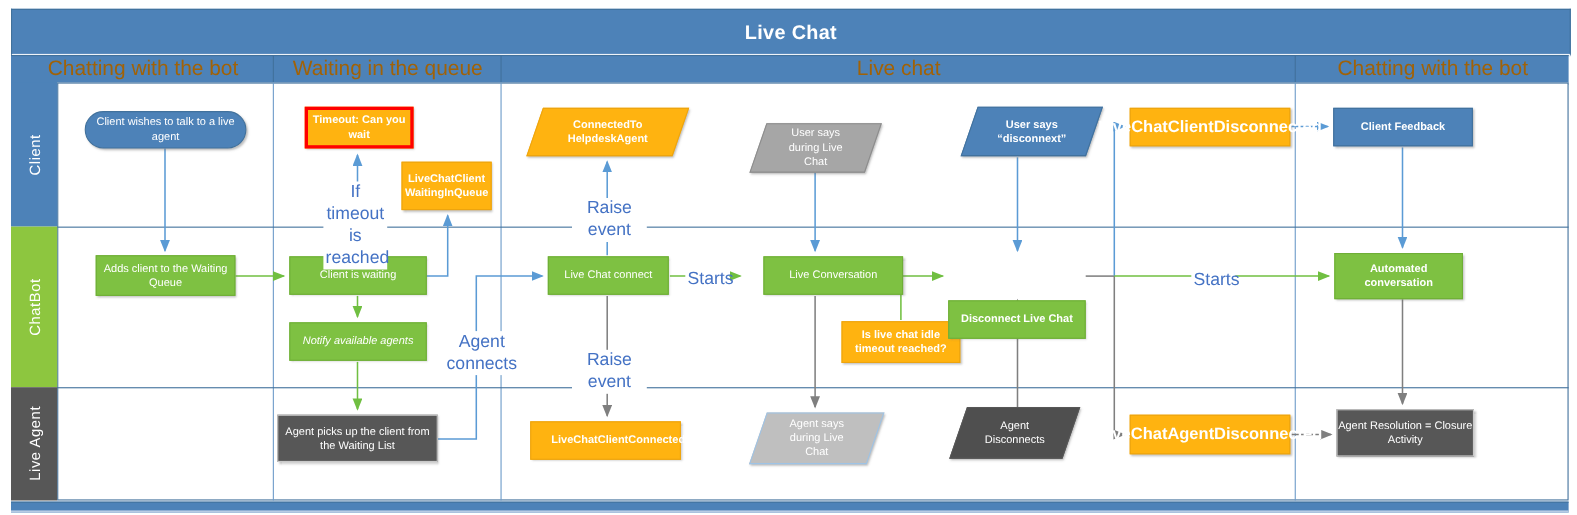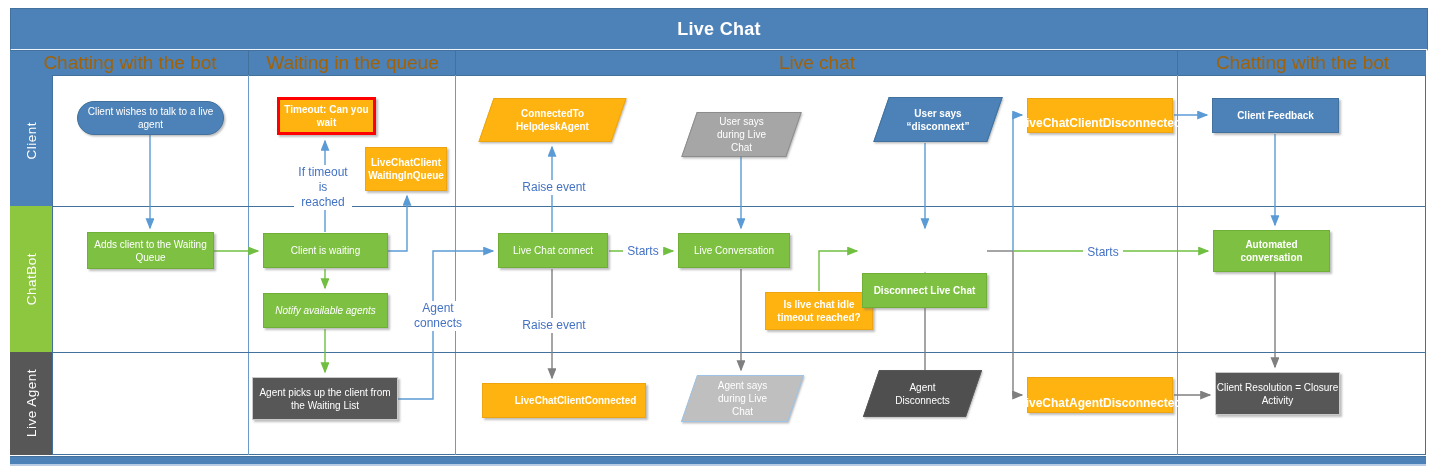--- a/index.html
+++ b/index.html
@@ -39,33 +39,33 @@
   .node{position:absolute;z-index:3;display:flex;align-items:center;justify-content:center;
         text-align:center;color:#fff;font-size:10px;line-height:1.3;box-sizing:border-box;}
   .rect{box-shadow:1.5px 1.5px 2px rgba(110,110,110,.45);}
   .green{background:var(--shape_green);border:1px solid var(--shape_green_border);}
   .blue{background:var(--shape_blue);border:1px solid var(--header_border);}
   .orange{background:var(--shape_orange);border:1px solid var(--shape_orange_border);}
   .dark{background:var(--shape_dark);border:1px solid var(--shape_dark_border);}
   .alert{border:3px solid var(--alert_red);}
   .stadium{border-radius:17px;}
   .b{font-weight:bold;}
-  .fs9{font-size:12px;align-items:flex-end;}
+  .fs9{font-size:15px;}
   .para{background:none !important;border:none !important;box-shadow:none;}
   .para::before{content:"";position:absolute;left:6px;right:6px;top:0;bottom:0;
                 transform:skewX(-19deg);box-shadow:1.5px 1.5px 2px rgba(110,110,110,.45);}
   .para.p-orange::before{background:var(--shape_orange);border:1px solid var(--shape_orange_border);}
   .para.p-gray::before{background:var(--shape_gray);border:1px solid var(--shape_gray_border);}
   .para.p-blue::before{background:var(--shape_blue);border:1px solid var(--header_border);}
   .para.p-dark::before{background:var(--shape_darkpara);border:1px solid var(--shape_dark);}
   .para.p-lightgray::before{background:var(--shape_lightgray);border:1px solid var(--shape_lightgray_border);}
   .node>span{position:relative;z-index:1;display:block;}
 
   
-  .elabel{position:absolute;z-index:4;color:var(--edge_label_blue);font-size:12px;line-height:1.25;
+  .elabel{position:absolute;z-index:4;color:var(--edge_label_blue);font-size:16px;line-height:1.25;
           background:#fff;text-align:center;padding:0 2px;}
 </style>
 </head>
 <body>
 
 <div class="canvas">
 
   <div class="title-bar">
     <span>Live Chat</span>
   </div>
@@ -169,50 +169,50 @@
     </div>
   <div class="node green rect" style="left:263px;top:233px;width:125px;height:35px;text-align:center;">
       <span>Client is waiting</span>
     </div>
   <div class="node green rect" style="left:263px;top:293px;width:125px;height:35px;font-style:italic;">
       <span>Notify available agents</span>
     </div>
   <div class="node green rect" style="left:498px;top:233px;width:110px;height:35px;">
       <span>Live Chat connect</span>
     </div>
-  <div class="node green rect" style="left:678px;top:233px;width:112px;height:35px;">
+  <div class="node green rect" style="left:694px;top:233px;width:127px;height:35px;">
       <span>Live Conversation</span>
     </div>
   <div class="node orange rect b" style="left:765px;top:292px;width:108px;height:38px;">
       <span>Is live chat idle timeout reached?</span>
     </div>
   <div class="node green rect b" style="left:862px;top:233px;width:125px;height:35px;margin-top:40px;">
       <span>Disconnect Live Chat</span>
     </div>
   <div class="node green rect b" style="left:1213px;top:230px;width:117px;height:42px;">
       <span>Automated conversation</span>
     </div>
 
   <div class="node dark rect" style="left:252px;top:377px;width:146px;height:43px;">
       <span>Agent picks up the client from the Waiting List</span>
     </div>
-  <div class="node orange rect b" style="left:482px;top:383px;width:164px;height:35px;padding-left:23px;">
+  <div class="node orange rect b" style="left:482px;top:383px;width:137px;height:35px;padding-left:23px;">
       <span>LiveChatClientConnected</span>
     </div>
   <div class="node para p-lightgray" style="left:683px;top:375px;width:119px;height:47px;">
       <span style="max-width:64px;">Agent says during Live Chat</span>
     </div>
   <div class="node para p-dark" style="left:865px;top:370px;width:115px;height:47px;">
       <span style="max-width:72px;">Agent Disconnects</span>
     </div>
   <div class="node orange rect b fs9" style="left:1027px;top:377px;width:146px;height:36px;">
       <span>LiveChatAgentDisconnected</span>
     </div>
   <div class="node dark rect" style="left:1215px;top:372px;width:125px;height:43px;">
-      <span>Client Resolution = Closure Activity</span>
+      <span>Agent Resolution = Closure Activity</span>
     </div>
 
   <div class="elabel" style="left:294px;top:165px;width:54px;">If timeout is reached</div>
   <div class="elabel" style="left:520px;top:180px;width:64px;">Raise event</div>
   <div class="elabel" style="left:520px;top:318px;width:64px;">Raise event</div>
   <div class="elabel" style="left:397px;top:301px;width:78px;">Agent connects</div>
   <div class="elabel" style="left:623px;top:244px;width:36px;">Starts</div>
   <div class="elabel" style="left:1083px;top:245px;width:36px;">Starts</div>
 
 </div>

